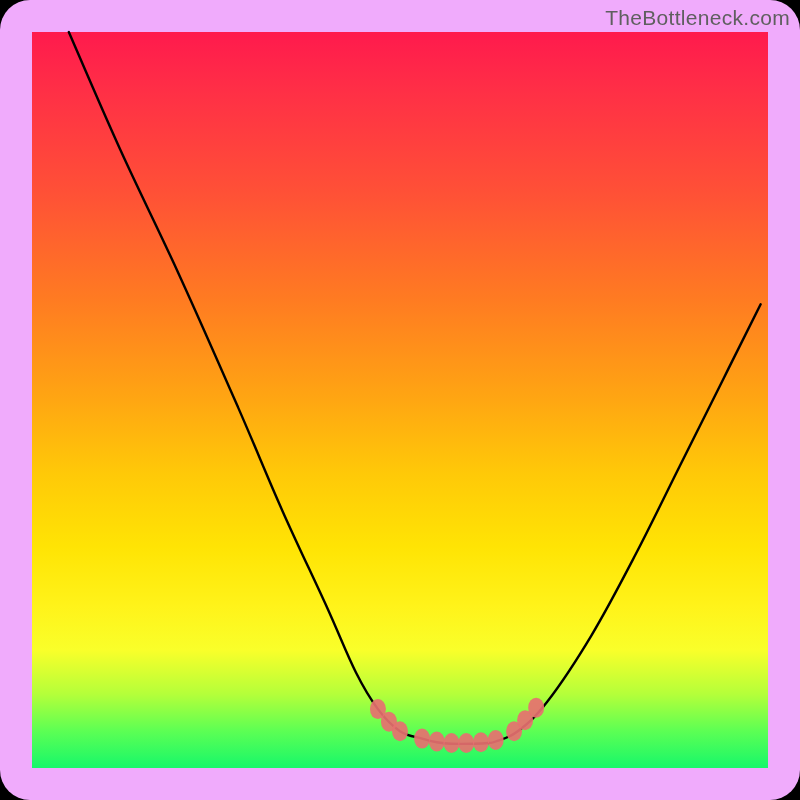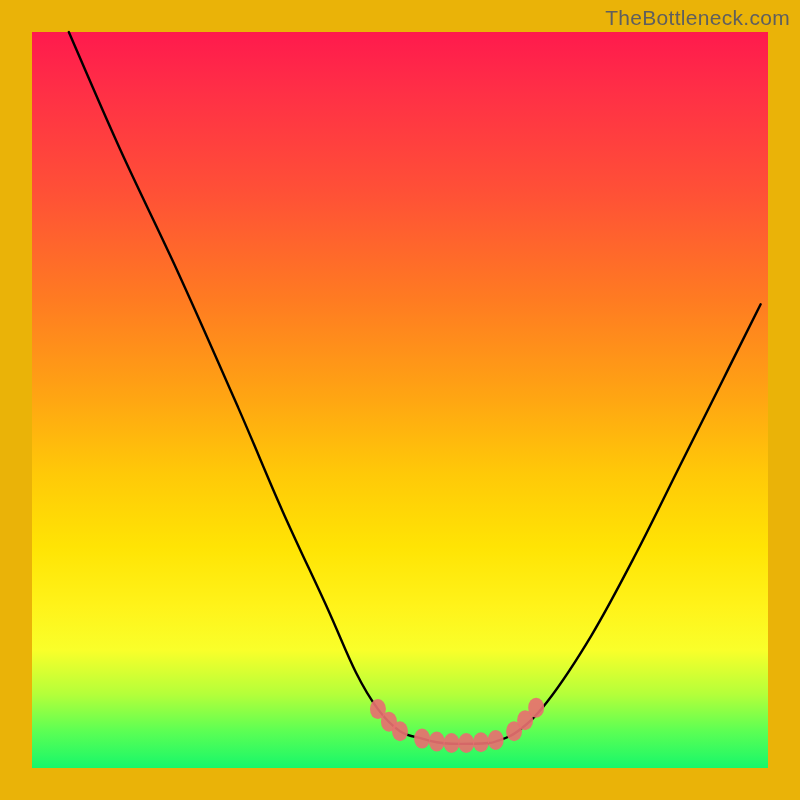--- a/index.html
+++ b/index.html
@@ -10,21 +10,22 @@
     overflow: hidden;
     background: #000;
     font-family: Arial, Helvetica, sans-serif;
   }
   .frame {
     position: absolute;
     left: 0;
     top: 0;
     width: 800px;
     height: 800px;
-    background: #eab308;
+    background: #f0abfc;
+    border-radius: 30px;
   }
   .plot-area {
     position: absolute;
     left: 32px;
     top: 32px;
     width: 736px;
     height: 736px;
     
     background: linear-gradient(
       to bottom,

